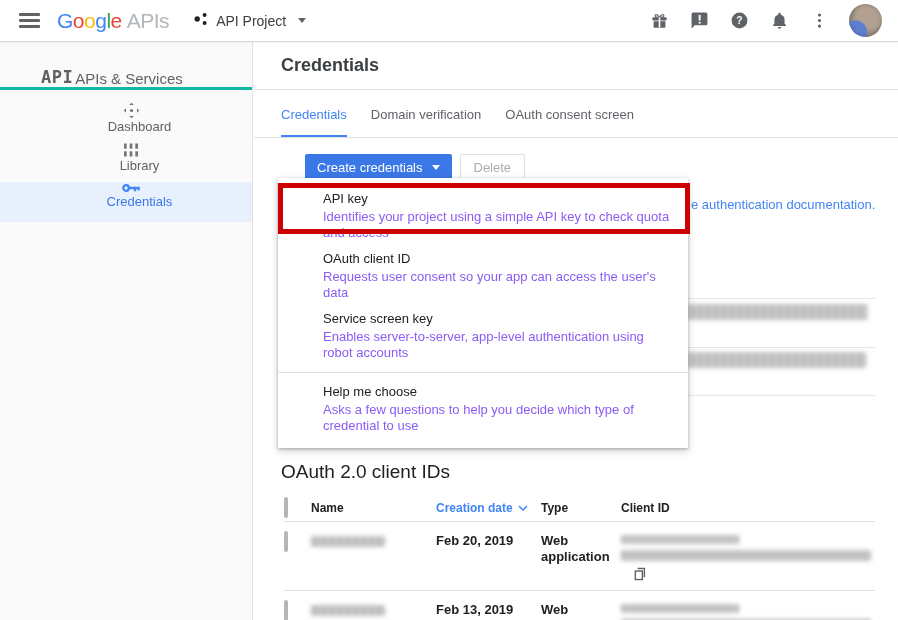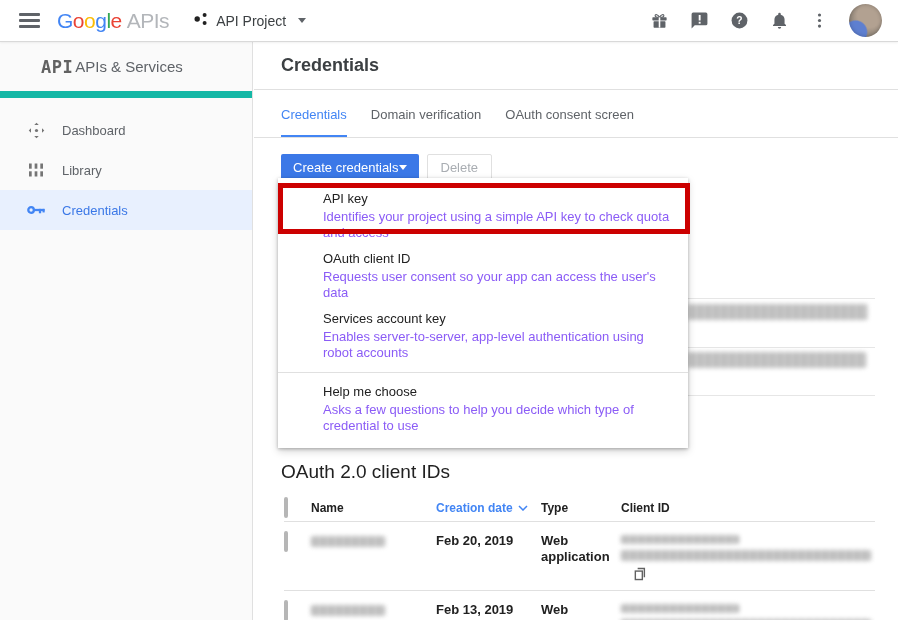--- a/index.html
+++ b/index.html
@@ -32,39 +32,40 @@
       radial-gradient(circle at 20% 85%, #5e7fd0 0 28%, transparent 32%),
       radial-gradient(circle at 62% 35%, #b2a191 0 40%, #8d8276 70%, #6f6a66 100%);
     filter:blur(.6px);
     box-shadow:inset 0 0 4px rgba(0,0,0,.25);
   }
   
   .sidebar {
     position:absolute; top:42px; left:0; width:253px; bottom:0;
     background:#fafafa; border-right:1px solid #e0e0e0;
   }
-  .sidebar-header { height:56px; border-bottom:7px solid #14b8a6; display:flex; align-items:center; }
+  .sidebar-header { height:48px; border-bottom:3px solid #14b8a6; display:flex; align-items:flex-end; }
   .api-badge { margin-left:41px; font-family:"DejaVu Sans Mono", monospace; font-weight:bold; font-size:17px; color:#616161; letter-spacing:.5px; }
   .product-name { margin-left:2px; font-size:15px; color:#5f6368; }
   .nav { padding-top:12px; }
-  .nav-item { height:40px; display:flex; align-items:center; padding-left:27px; font-size:13px; color:#5f6368; cursor:pointer; }
+  .nav-item { height:40px; display:flex; align-items:center; padding-left:27px; font-size:13px; color:#5f6368; cursor:pointer;flex-direction:column; }
   .nav-item .nicon { width:18px; display:flex; justify-content:center; margin-right:17px; }
   .nav-item.active { background:#e8f0fe; color:#3b78e7; }
   
   .main { position:absolute; top:42px; left:254px; right:0; bottom:0; background:#fff; }
   .page-header { height:48px; border-bottom:1px solid #e0e0e0; display:flex; align-items:center; padding-left:27px; }
   .page-title { font-size:18px; color:#3c4043; }
   .tabs { height:48px; border-bottom:1px solid #e0e0e0; display:flex; align-items:flex-end; padding-left:27px; gap:24px; }
   .tab { font-size:13px; color:#5f6368; padding-bottom:13px; border-bottom:2px solid transparent; cursor:pointer; }
   .tab.active { color:#4285f4; border-bottom-color:#4285f4; }
   .toolbar { display:flex; gap:8px; padding:16px 0 0 27px; position:relative; z-index:3; }
   .btn-primary {
     background:#3b78e7; color:#fff; font-size:13px; height:26px; border:none; border-radius:2px;
-    padding:0 12px; display:flex; align-items:center; cursor:pointer;
+    padding:0 12px; display:flex; align-items:center; gap:9px; cursor:pointer;
     font-family:"Liberation Sans", sans-serif;
+    margin-left:24px;
   }
   .btn-primary .caret-down { border-top-color:#fff; margin-left:0; }
   .btn-secondary {
     background:#fff; color:#a9adb2; font-size:13px; height:26px; border:1px solid #e0e0e0; border-radius:2px;
     padding:0 13px; cursor:default; font-family:"Liberation Sans", sans-serif;
   }
   
   .doc-link { position:absolute; left:437px; top:155px; font-size:13px; color:#4285f4; z-index:1; cursor:pointer; white-space:nowrap; }
   .bg-line { position:absolute; left:27px; right:23px; height:1px; background:#e6e6e6; z-index:1; }
   .blur-text {
@@ -229,20 +230,21 @@
   </div>
 
   <div class="toolbar">
     <button class="btn-primary">
       <span>Create credentials</span>
       <span class="caret-down"></span>
     </button>
     <button class="btn-secondary">Delete</button>
   </div>
 
+  <div class="doc-link">e authentication documentation.</div>
   <div class="bg-line" style="top:256px"></div>
   <div class="bg-line" style="top:305px"></div>
   <div class="bg-line" style="top:353px"></div>
   <div class="blur-text bg-blur-a"></div>
   <div class="blur-text bg-blur-b"></div>
   <div class="copy-bg">
     <svg width="14" height="16" viewBox="0 0 24 26">
         <path fill="none" stroke="#616161" stroke-width="2.4" d="M8 3.5h11.5v15"></path>
         <rect x="4" y="8" width="12" height="14.5" fill="#fff" stroke="#616161" stroke-width="2.4"></rect>
       </svg>
@@ -252,21 +254,21 @@
     <div class="red-annotation"></div>
     <div class="menu-item">
       <div class="menu-title">API key</div>
       <div class="menu-desc">Identifies your project using a simple API key to check quota and access</div>
     </div>
     <div class="menu-item">
       <div class="menu-title">OAuth client ID</div>
       <div class="menu-desc">Requests user consent so your app can access the user's data</div>
     </div>
     <div class="menu-item">
-      <div class="menu-title">Services account key</div>
+      <div class="menu-title">Service screen key</div>
       <div class="menu-desc">Enables server-to-server, app-level authentication using robot accounts</div>
     </div>
     <div class="menu-divider"></div>
     <div class="menu-item">
       <div class="menu-title">Help me choose</div>
       <div class="menu-desc">Asks a few questions to help you decide which type of credential to use</div>
     </div>
   </div>
 
   <section class="oauth-section">

